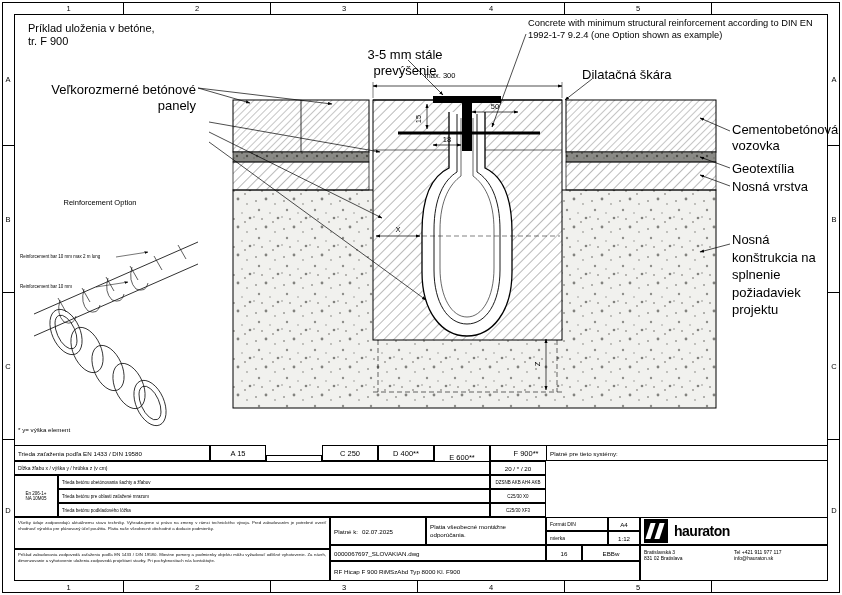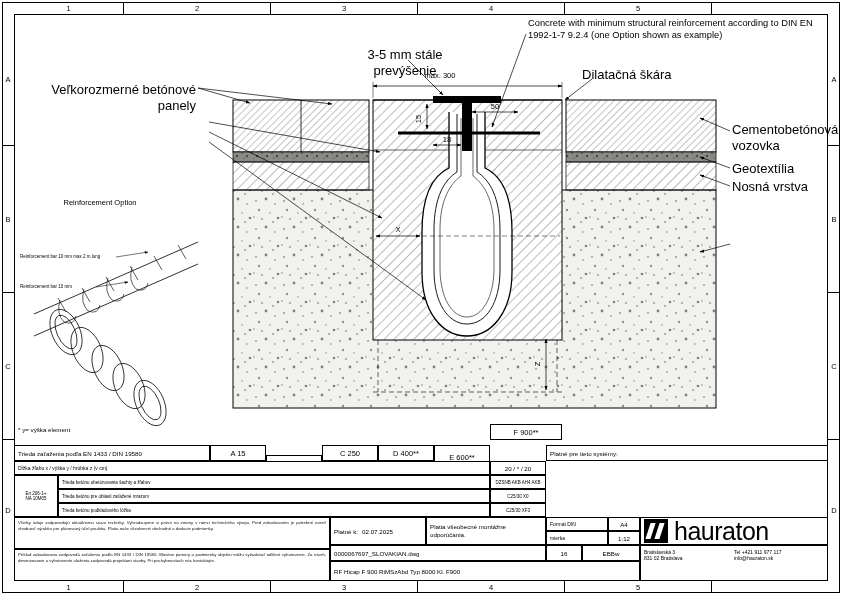--- a/index.html
+++ b/index.html
@@ -23,21 +23,21 @@
   .f11{font-size:11px}.f8{font-size:13px}.f75{font-size:7.5px}.f6{font-size:6.2px}
   .f5{font-size:5px}.f45{font-size:4.5px}
   .cell{position:absolute;border:1px solid #000;display:flex;align-items:center;padding:0 3px;overflow:hidden;background:#fff}
   .cell.center{justify-content:center;padding:0}
   .cell.top{align-items:flex-start;padding-top:2px}
   .cell.colc{flex-direction:column;justify-content:center;align-items:center}
   .tiny{font-size:4.3px;line-height:1.35;text-align:justify;color:#111}
   .logo-mark{width:24px;height:24px;background:#000;position:relative;flex:0 0 auto;margin-right:6px}
   .logo-mark::before{content:"";position:absolute;left:4px;top:4px;width:5px;height:16px;background:#fff;transform:skewX(-18deg)}
   .logo-mark::after{content:"";position:absolute;left:13px;top:4px;width:5px;height:16px;background:#fff;transform:skewX(-18deg)}
-  .brand{font-size:25px;font-weight:normal;letter-spacing:-0.5px}
+  .brand{font-size:14px;font-weight:bold;letter-spacing:-0.5px}
 </style>
 </head>
 <body>
 
 <div class="sheet">
   <div class="outer"></div>
 
   <div class="ruler ruler-top">
     <div class="rcell" style="flex:0 0 110px">1</div>
     <div class="rcell" style="flex:0 0 147px">2</div>
@@ -195,55 +195,60 @@
         <ellipse cx="129" cy="386" rx="14" ry="24" transform="rotate(-24 129 386)"></ellipse>
         <ellipse cx="150" cy="403" rx="14" ry="24" transform="rotate(-24 150 403)"></ellipse>
         <ellipse cx="66" cy="332" rx="9" ry="18" transform="rotate(-24 66 332)"></ellipse>
         <ellipse cx="150" cy="403" rx="9" ry="18" transform="rotate(-24 150 403)"></ellipse>
       </g>
       <line x1="116" y1="257" x2="148" y2="252" stroke-width="0.6" marker-end="url(#arr)"></line>
       <line x1="96" y1="287" x2="128" y2="282" stroke-width="0.6" marker-end="url(#arr)"></line>
     </g>
   </svg>
 
+  <div class="lbl f11" style="left:28px;top:22px">
+    <div>Príklad uloženia v betóne,</div>
+    <div>tr. F 900</div>
+  </div>
 
   <div class="lbl f8 ra" style="left:10px;top:82px;width:186px">Veľkorozmerné betónové panely</div>
   <div class="lbl f75 ctr" style="left:40px;top:198px;width:120px">Reinforcement Option</div>
   <div class="lbl f45" style="left:20px;top:254px;width:100px">Reinforcement bar 10 mm max 2 m long</div>
   <div class="lbl f45" style="left:20px;top:284px;width:100px">Reinforcement bar 10 mm</div>
   <div class="lbl f6" style="left:18px;top:426px">* y= výška element</div>
 
   <div class="lbl f8 ctr" style="left:340px;top:47px;width:130px">3-5 mm stále prevýšenie</div>
   <div class="lbl f75 ctr" style="left:400px;top:71px;width:80px">max. 300</div>
   <div class="lbl" style="left:528px;top:17px;width:300px;font-size:9.3px;line-height:1.3">Concrete with minimum structural reinforcement according to DIN EN 1992-1-7 9.2.4 (one Option shown as example)</div>
   <div class="lbl f8" style="left:582px;top:67px">Dilatačná škára</div>
 
   <div class="lbl f8" style="left:732px;top:122px;width:96px">Cementobetónová vozovka</div>
   <div class="lbl f8" style="left:732px;top:161px;width:96px">Geotextília</div>
   <div class="lbl f8" style="left:732px;top:179px;width:96px">Nosná vrstva</div>
+  <div class="lbl f8" style="left:732px;top:231px;width:92px;line-height:1.35">Nosná konštrukcia na splnenie požiadaviek projektu</div>
 
   <div class="cell" style="left:14px;top:445px;width:196px;height:16px">
     <span class="f6">Trieda zaťaženia podľa EN 1433 / DIN 19580</span>
   </div>
   <div class="cell center f75" style="left:210px;top:445px;width:56px;height:16px">
       <span>A 15</span>
     </div>
   <div class="cell center f75" style="left:266px;top:455px;width:56px;height:16px">
       <span>B 125</span>
     </div>
   <div class="cell center f75" style="left:322px;top:445px;width:56px;height:16px">
       <span>C 250</span>
     </div>
   <div class="cell center f75" style="left:378px;top:445px;width:56px;height:16px">
       <span>D 400**</span>
     </div>
   <div class="cell center f75" style="left:434px;top:445px;width:56px;height:24px">
       <span>E 600**</span>
     </div>
-  <div class="cell center f75" style="left:490px;top:424px;width:72px;height:16px">
+  <div class="cell center f75" style="left:490px;top:445px;width:72px;height:16px">
       <span>F 900**</span>
     </div>
   <div class="cell" style="left:546px;top:445px;width:282px;height:16px">
     <span class="f6">Platné pre tieto systémy:</span>
   </div>
 
   <div class="cell" style="left:14px;top:461px;width:476px;height:14px">
     <span class="f5">Dĺžka žľabu x / výška y / hrúbka z (v cm)</span>
   </div>
   <div class="cell center f6" style="left:490px;top:461px;width:56px;height:14px">

